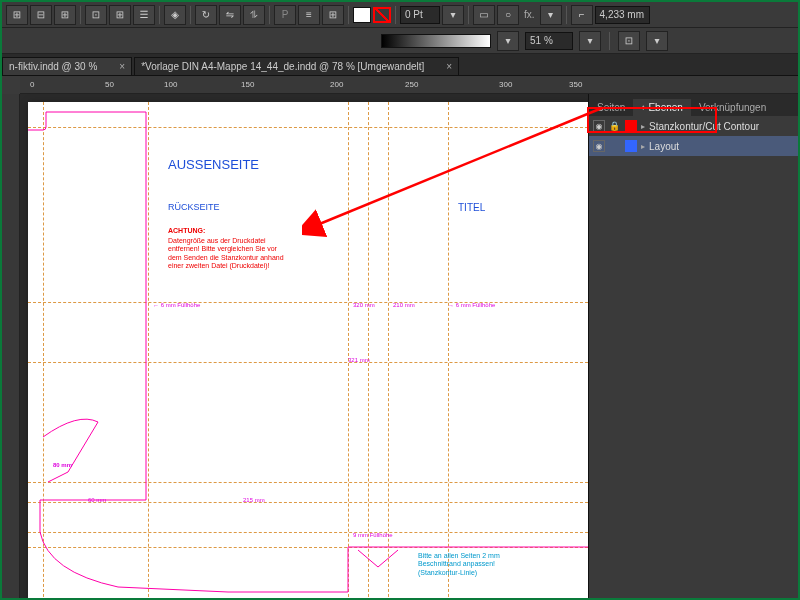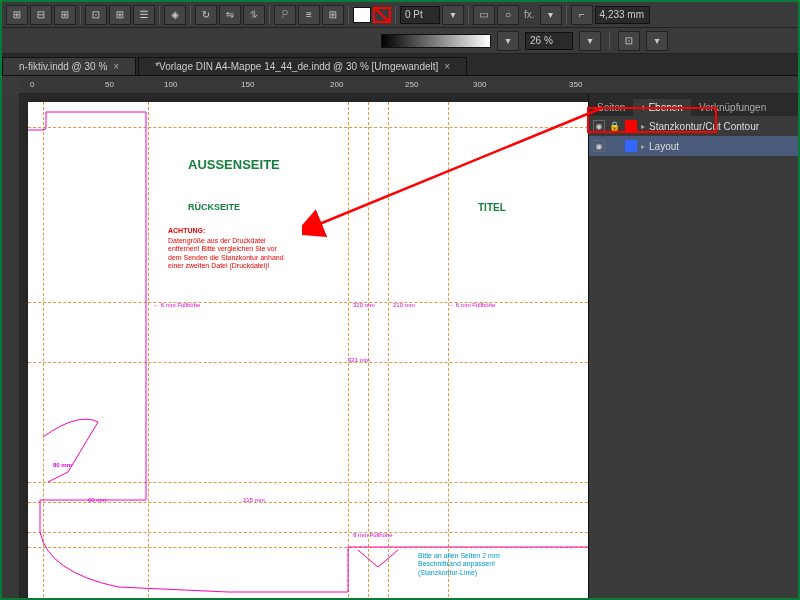--- a/index.html
+++ b/index.html
@@ -4,31 +4,31 @@
 <style>
 *{margin:0;padding:0;box-sizing:border-box;font-family:Tahoma,Arial,sans-serif;font-size:10px;}
 body{background:#3a3a3a;width:800px;height:600px;overflow:hidden;position:relative;border:2px solid #0a7a3a;}
 .toolbar{height:26px;background:#3a3a3a;border-bottom:1px solid #222;display:flex;align-items:center;padding:0 4px;gap:2px;}
 .tbar-row2{height:26px;background:#3a3a3a;border-bottom:1px solid #222;display:flex;align-items:center;padding:0 4px;gap:6px;}
 .tool-btn{width:22px;height:20px;background:#444;border:1px solid #222;display:flex;align-items:center;justify-content:center;color:#ccc;}
 .tool-divider{width:1px;height:18px;background:#555;margin:0 2px;}
 .tool-label{color:#aaa;padding:0 3px;}
 .tool-field{background:#2a2a2a;border:1px solid #111;color:#ccc;height:18px;padding:0 4px;min-width:40px;display:flex;align-items:center;}
 .tabs-bar{height:22px;background:#2a2a2a;display:flex;align-items:flex-end;border-bottom:1px solid #111;}
-.doc-tab{background:#3a3a3a;color:#ccc;padding:3px 16px;border:1px solid #111;border-bottom:none;margin-right:2px;font-size:10px;display:flex;gap:6px;}
+.doc-tab{background:#3a3a3a;color:#ccc;padding:3px 6px;border:1px solid #111;border-bottom:none;margin-right:2px;font-size:10px;display:flex;gap:22px;}
 .doc-tab.active{background:#2a2a2a;}
 .tab-close{color:#aaa;}
 .ruler-h{height:18px;background:#383838;display:flex;position:relative;color:#ccc;font-size:8px;border-bottom:1px solid #222;margin-left:18px;}
 .work{display:flex;height:510px;}
 .ruler-v{width:18px;background:#383838;border-right:1px solid #222;}
 .canvas-area{flex:1;background:#2a2a2a;position:relative;overflow:hidden;}
 .page{position:absolute;left:8px;top:8px;width:560px;height:500px;background:#fff;box-shadow:2px 2px 8px rgba(0,0,0,0.5);}
 .dashed-v{position:absolute;top:0;bottom:0;border-left:1px dashed #d94;}
 .dashed-h{position:absolute;left:0;right:0;border-top:1px dashed #d94;}
-.txt-red{color:#15803d;position:absolute;font-weight:bold;margin-left:20px;}
+.txt-red{color:#1d4ed8;position:absolute;font-weight:normal;}
 .txt-red-sm{color:#e00;position:absolute;font-size:7px;line-height:1.2;}
 .txt-mag{color:#d0d;position:absolute;font-size:6px;}
 .txt-cyan{color:#09c;position:absolute;font-size:7px;line-height:1.2;}
 .panels{width:210px;background:#3a3a3a;border-left:1px solid #111;}
 .panel-tabs{display:flex;background:#2a2a2a;height:22px;align-items:flex-end;}
 .ptab{color:#aaa;padding:3px 8px;font-size:10px;display:flex;align-items:center;gap:3px;}
 .ptab.active{background:#3a3a3a;color:#eee;}
 .layer-row{display:flex;align-items:center;height:20px;padding:0 4px;gap:4px;color:#ddd;font-size:10px;}
 .layer-row.sel{background:#4a5a7a;}
 .eye{width:12px;height:12px;border:1px solid #666;display:flex;align-items:center;justify-content:center;font-size:8px;color:#ccc;}
@@ -74,47 +74,47 @@
   <div class="tool-btn">▾</div>
   <div class="tool-divider"></div>
   <div class="tool-btn">⌐</div>
   <div class="tool-field" style="min-width:55px">4,233 mm</div>
 </div>
 
 <div class="tbar-row2">
   <div style="flex:1"></div>
   <div class="grad-bar"></div>
   <div class="tool-btn">▾</div>
-  <div class="tool-field" style="min-width:48px">26 %</div>
+  <div class="tool-field" style="min-width:48px">51 %</div>
   <div class="tool-btn">▾</div>
   <div class="tool-divider"></div>
   <div class="tool-btn">⊡</div>
   <div class="tool-btn">▾</div>
   <div style="width:120px"></div>
 </div>
 
 <div class="tabs-bar">
   <div class="doc-tab">
     <span>n-fiktiv.indd @ 30 %</span>
     <span class="tab-close">×</span>
   </div>
   <div class="doc-tab active">
-    <span>*Vorlage DIN A4-Mappe 14_44_de.indd @ 30 % [Umgewandelt]</span>
+    <span>*Vorlage DIN A4-Mappe 14_44_de.indd @ 78 % [Umgewandelt]</span>
     <span class="tab-close">×</span>
   </div>
 </div>
 
 <div class="ruler-h">
   <span class="ruler-tick" style="left:10px">0</span>
   <span class="ruler-tick" style="left:85px">50</span>
   <span class="ruler-tick" style="left:144px">100</span>
   <span class="ruler-tick" style="left:221px">150</span>
   <span class="ruler-tick" style="left:310px">200</span>
   <span class="ruler-tick" style="left:385px">250</span>
-  <span class="ruler-tick" style="left:453px">300</span>
+  <span class="ruler-tick" style="left:479px">300</span>
   <span class="ruler-tick" style="left:549px">350</span>
 </div>
 
 <div class="work">
   <div class="ruler-v"></div>
   <div class="canvas-area">
     <div class="page">
 
       <div class="dashed-v" style="left:15px"></div>
       <div class="dashed-v" style="left:120px"></div>

